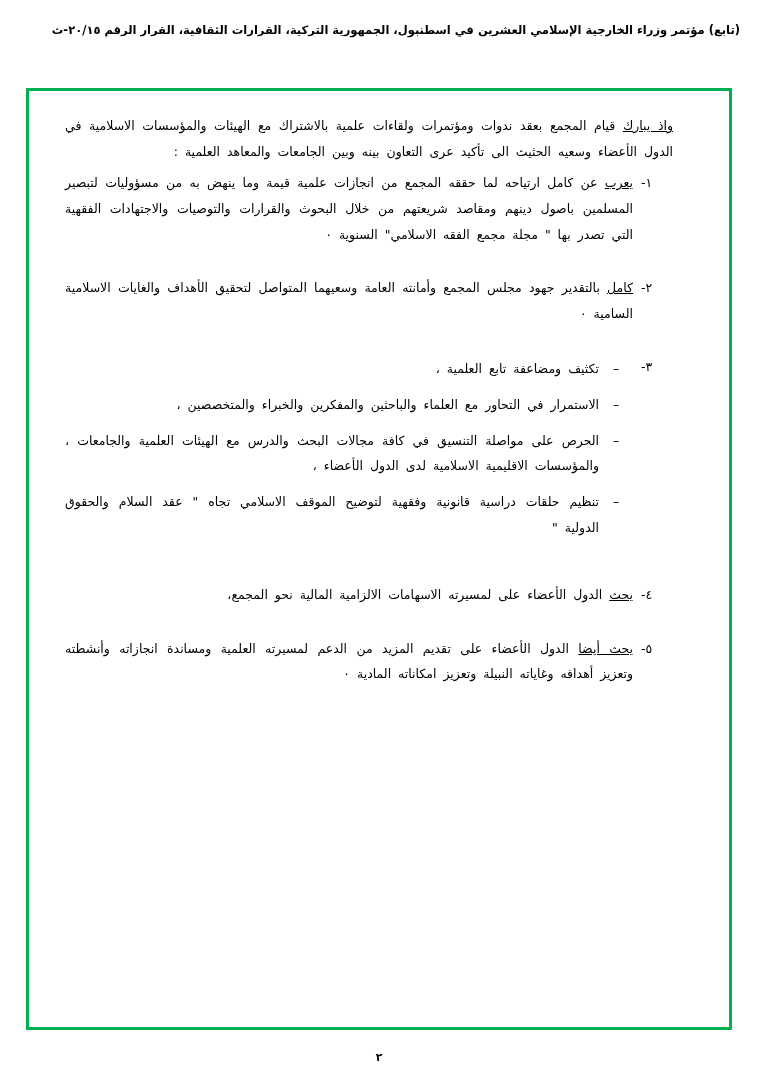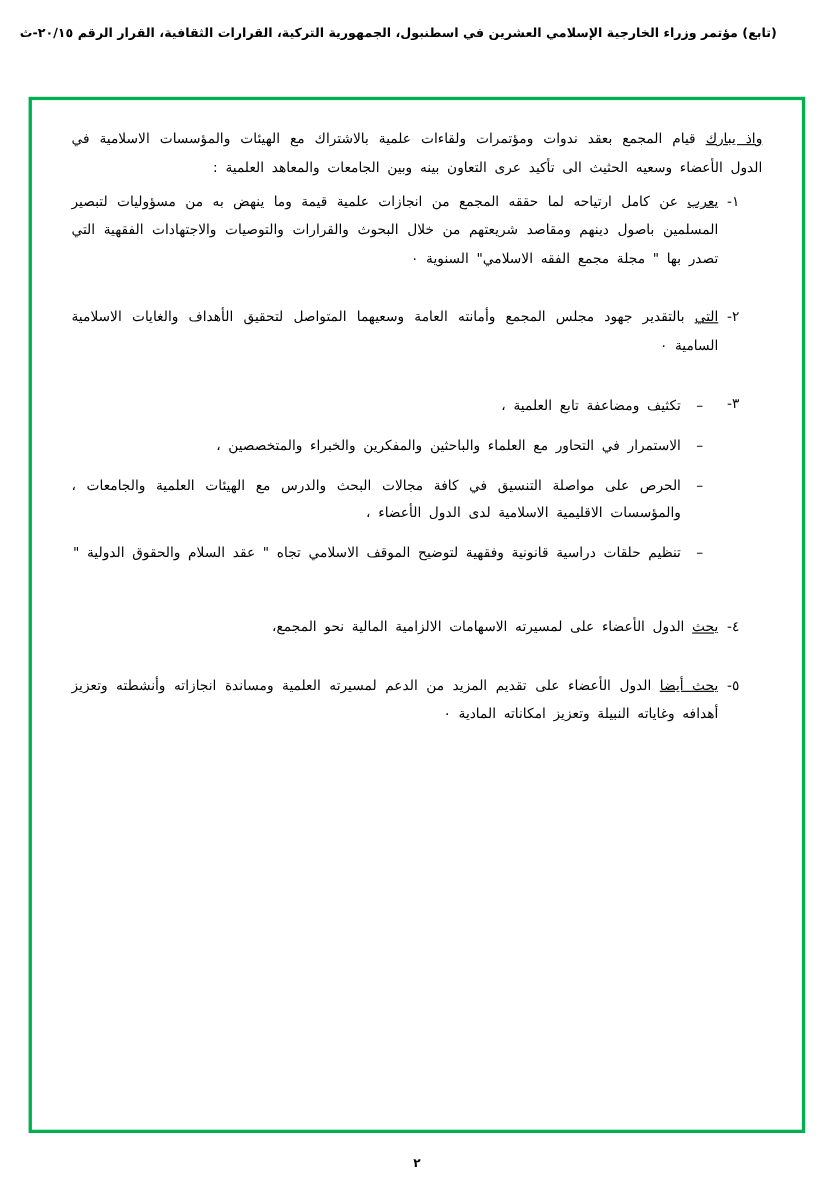--- a/index.html
+++ b/index.html
@@ -16,21 +16,21 @@
     overflow: hidden;
   }
   .page {
     width: 758px;
     height: 1078px;
     position: relative;
     box-sizing: border-box;
   }
   .doc-header {
     padding: 22px 18px 0 18px;
-    text-align: left;
+    text-align: right;
   }
   .doc-header .title {
     font-size: 11.5px;
     font-weight: bold;
     line-height: 1.5;
     direction: rtl;
   }
   .doc-header .source {
     font-size: 9.5px;
     font-weight: bold;
@@ -40,21 +40,21 @@
   .frame {
     position: absolute;
     top: 88px;
     right: 26px;
     left: 26px;
     bottom: 48px;
     border: 3px solid #00b050;
     box-sizing: border-box;
   }
   .frame-inner {
-    padding: 22px 36px 10px 36px;
+    padding: 22px 56px 10px 36px;
     direction: rtl;
     text-align: justify;
   }
   p.para {
     font-size: 12.5px;
     line-height: 2.05;
     margin: 0 0 6px 0;
     letter-spacing: 0.6px;
     word-spacing: 3px;
     text-align: justify;
@@ -133,21 +133,21 @@
       <div class="numbered">
         <div class="num">١-</div>
         <div class="body">
           <p class="para"><span class="u">يعرب</span><span> عن كامل ارتياحه لما حققه المجمع من انجازات علمية قيمة وما ينهض به من مسؤوليات لتبصير المسلمين باصول دينهم ومقاصد شريعتهم من خلال البحوث والقرارات والتوصيات والاجتهادات الفقهية التي تصدر بها " مجلة مجمع الفقه الاسلامي" السنوية ٠</span></p>
         </div>
       </div>
 
       <div class="numbered">
         <div class="num">٢-</div>
         <div class="body">
-          <p class="para"><span class="u">التي</span><span> بالتقدير جهود مجلس المجمع وأمانته العامة وسعيهما المتواصل لتحقيق الأهداف والغايات الاسلامية السامية ٠</span></p>
+          <p class="para"><span class="u">كامل</span><span> بالتقدير جهود مجلس المجمع وأمانته العامة وسعيهما المتواصل لتحقيق الأهداف والغايات الاسلامية السامية ٠</span></p>
         </div>
       </div>
 
       <div class="numbered">
         <div class="num">٣-</div>
         <div class="body">
 
           <div class="dashlist">
             <div class="dash-item">
               <div class="dash">–</div>

